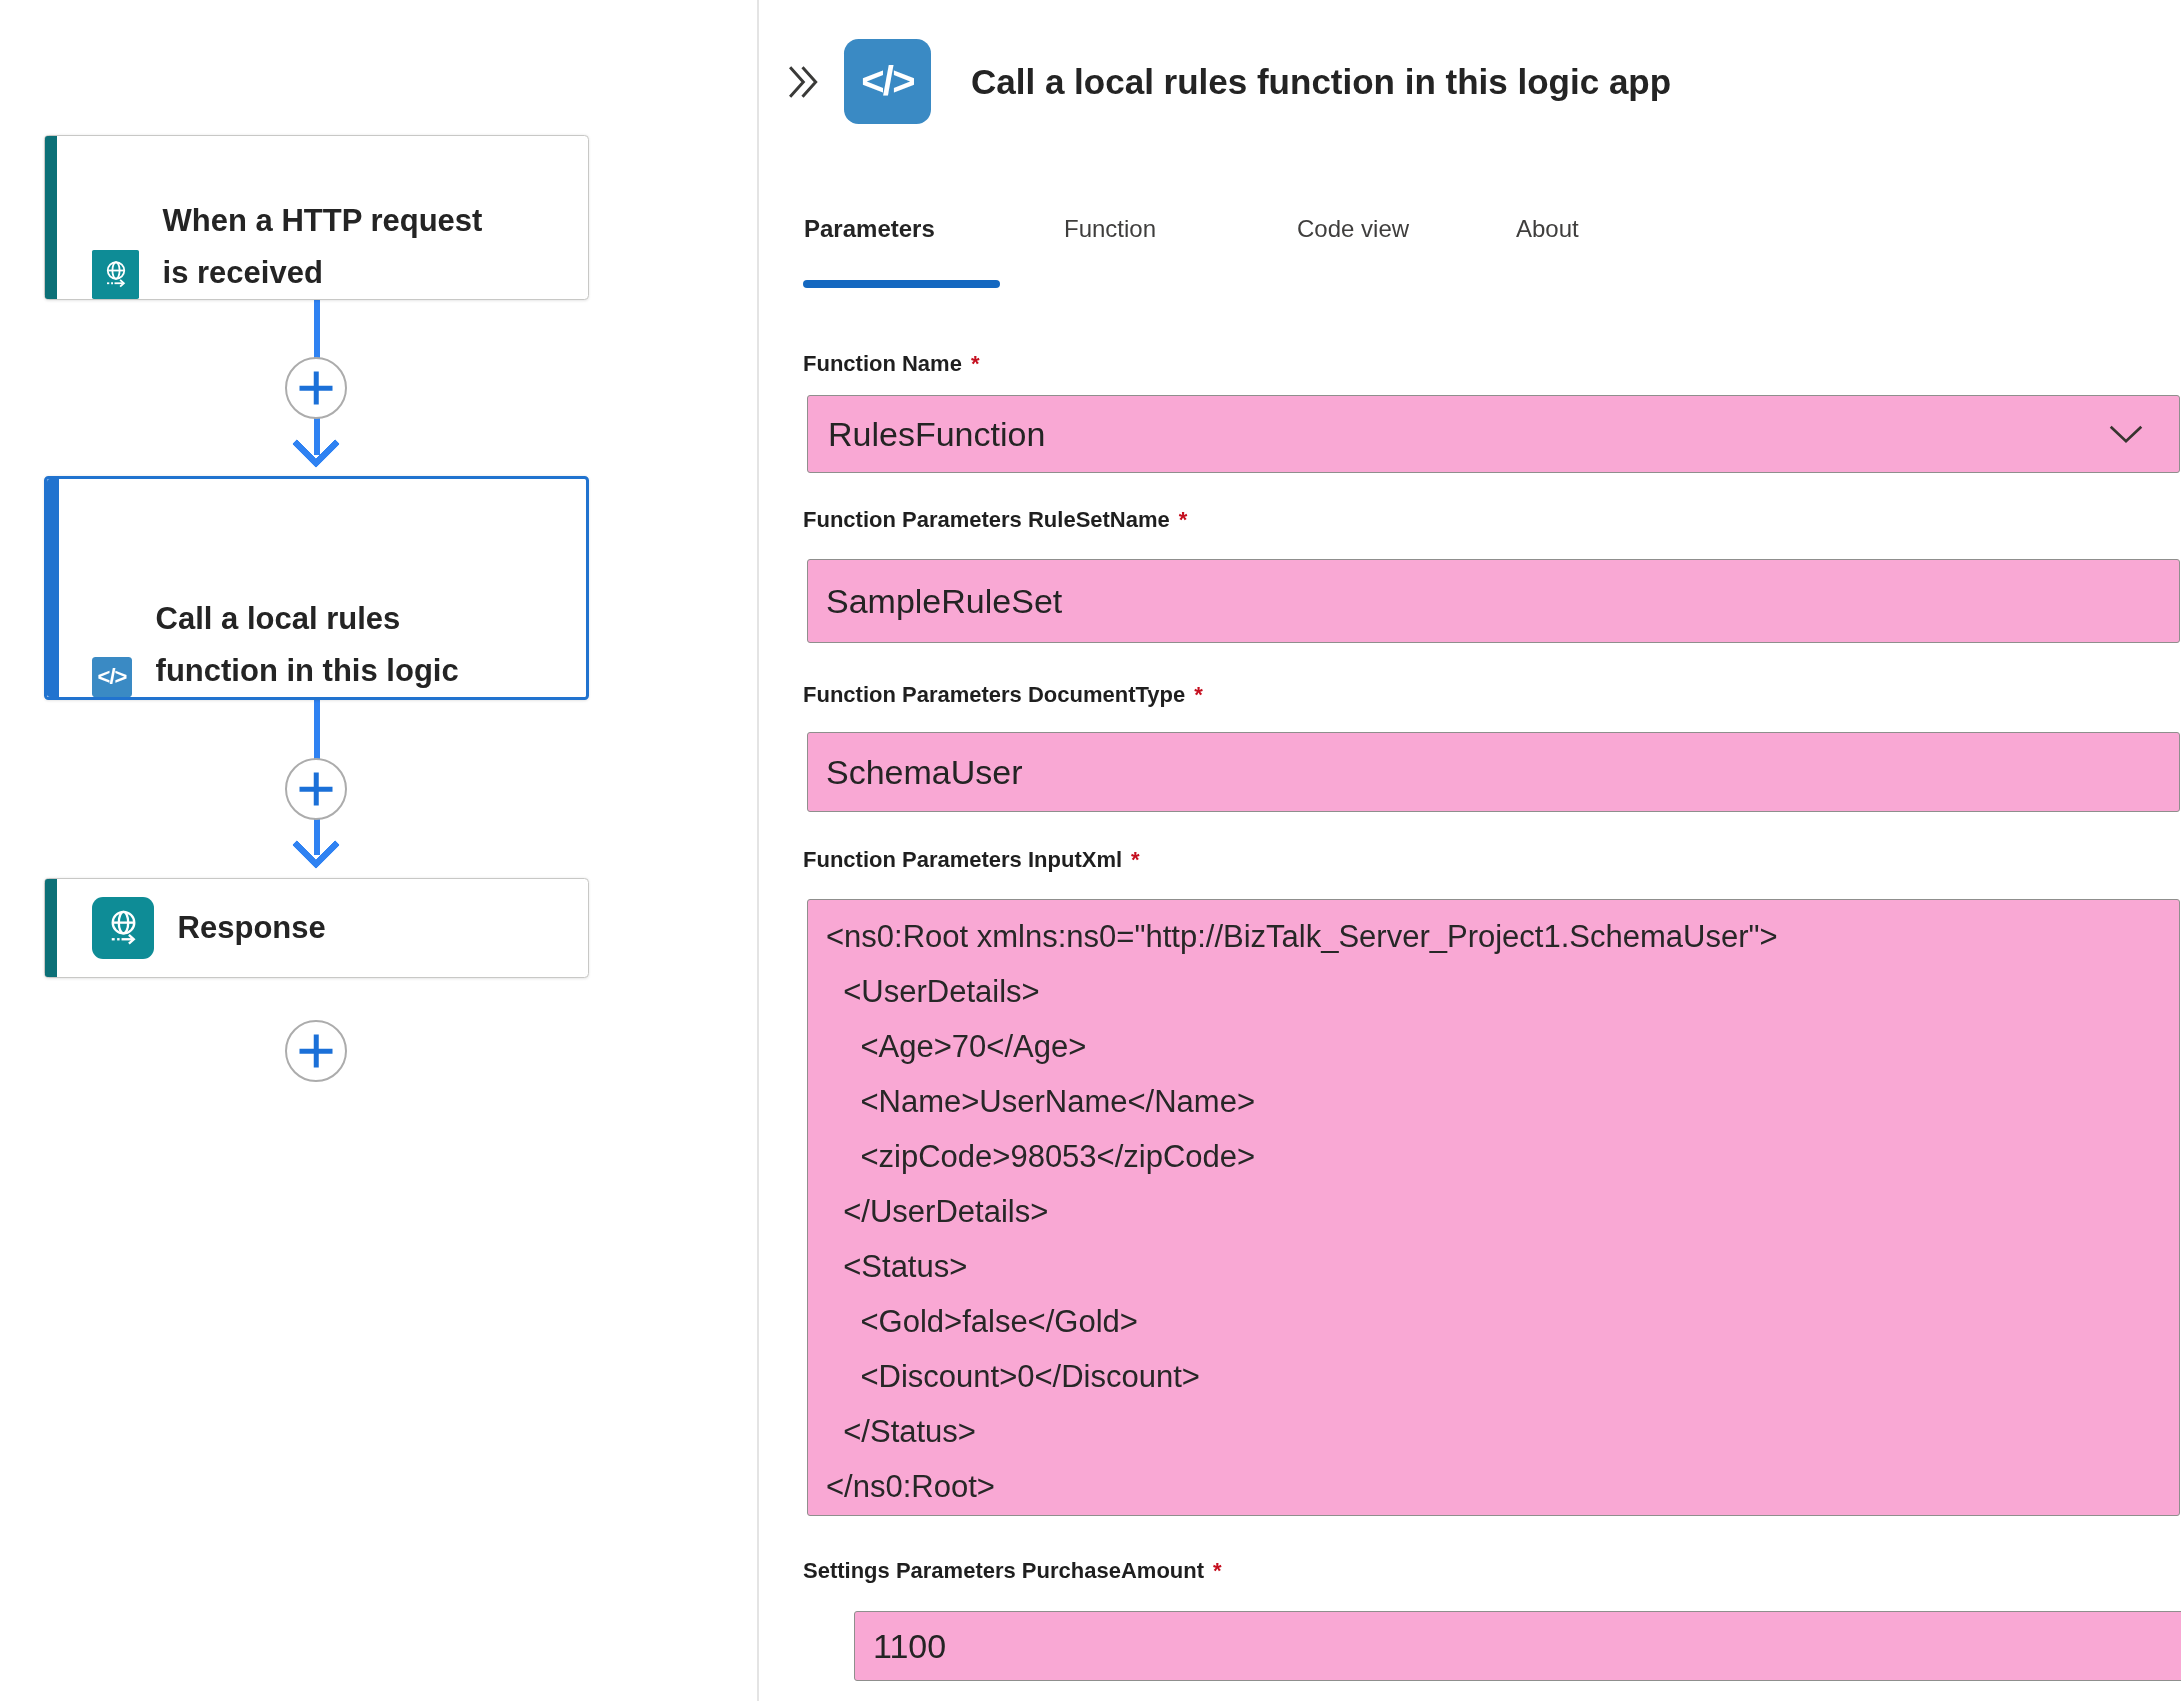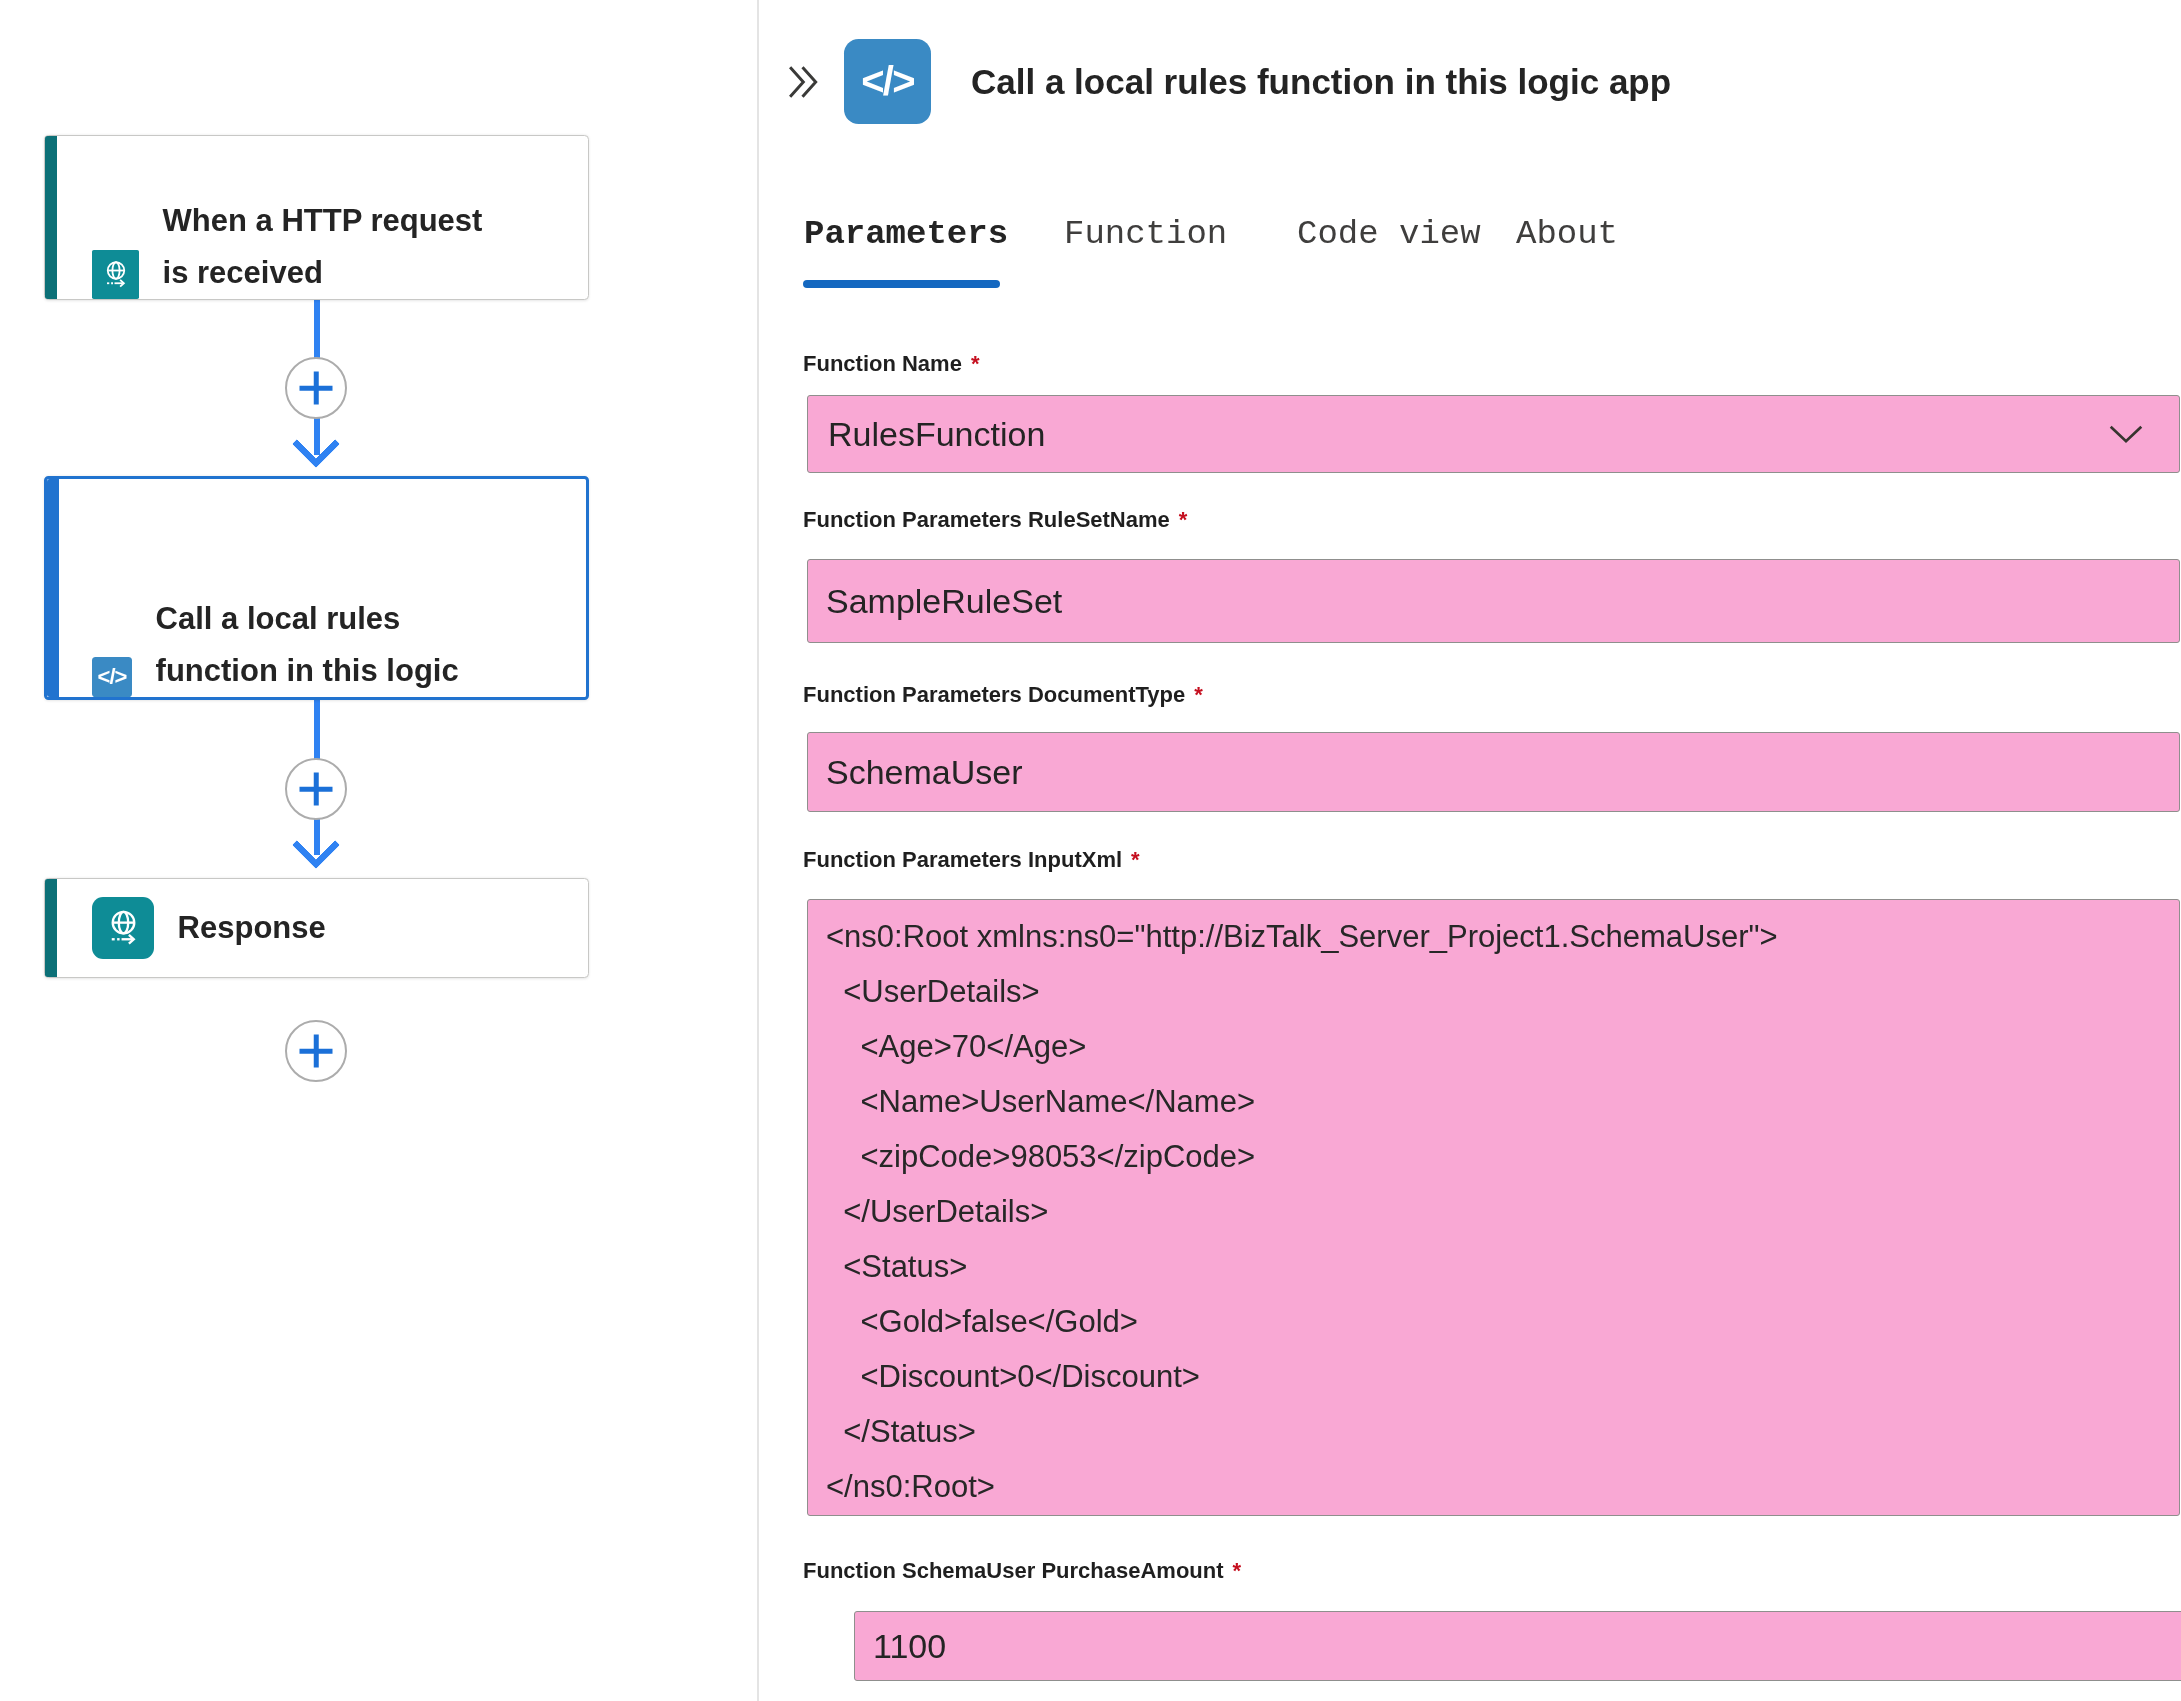--- a/index.html
+++ b/index.html
@@ -56,21 +56,21 @@
     position:absolute;left:21px;top:56px;width:44px;height:51px;background:transparent;border:none;cursor:pointer;padding:0;
     display:flex;align-items:center;justify-content:center;
   }
   .hicon{
     position:absolute;left:85px;top:39px;width:87px;height:85px;background:#3a8ac4;border-radius:14.5px;
     display:flex;align-items:center;justify-content:center;color:#ffffff;font-size:40px;font-weight:700;letter-spacing:-1.8px;
   }
   .ptitle{position:absolute;left:212px;top:62px;margin:0;font-size:35px;font-weight:600;color:#242424;white-space:nowrap;}
 
   .tab{position:absolute;top:215px;background:transparent;border:none;padding:0;cursor:pointer;
-    font-family:Liberation Mono, monospace;font-size:34px;color:#3f3e3d;font-weight:400;white-space:nowrap;}
+    font-family:Liberation Sans, sans-serif;font-size:24px;color:#3f3e3d;font-weight:400;white-space:nowrap;}
   .tab.sel{font-weight:600;color:#242424;}
   .tab1{left:45px;} .tab2{left:305px;} .tab3{left:538px;} .tab4{left:757px;}
   .tab-underline{position:absolute;left:44px;top:280px;width:197px;height:8.2px;border-radius:4.1px;background:#1468c0;}
 
   .flabel{position:absolute;left:44px;font-size:22px;font-weight:600;color:#1f1f1f;white-space:nowrap;}
   .req{color:#c50f1f;margin-left:9px;}
   .lb1{top:351px;} .lb2{top:507px;} .lb3{top:682px;} .lb4{top:847px;} .lb5{top:1558px;}
 
   .fbox{
     position:absolute;left:48px;width:1373px;box-sizing:border-box;background:#f9a8d4;
@@ -212,18 +212,18 @@
     &lt;zipCode&gt;98053&lt;/zipCode&gt;
   &lt;/UserDetails&gt;
   &lt;Status&gt;
     &lt;Gold&gt;false&lt;/Gold&gt;
     &lt;Discount&gt;0&lt;/Discount&gt;
   &lt;/Status&gt;
 &lt;/ns0:Root&gt;</pre>
     </div>
 
     <label class="flabel lb5">
-      <span>Function SchemaUser PurchaseAmount</span><span class="req">*</span>
+      <span>Settings Parameters PurchaseAmount</span><span class="req">*</span>
     </label>
     <input class="fbox finput in5" value="1100" style="">
   </div>
 </div>
 
 
 </body></html>

